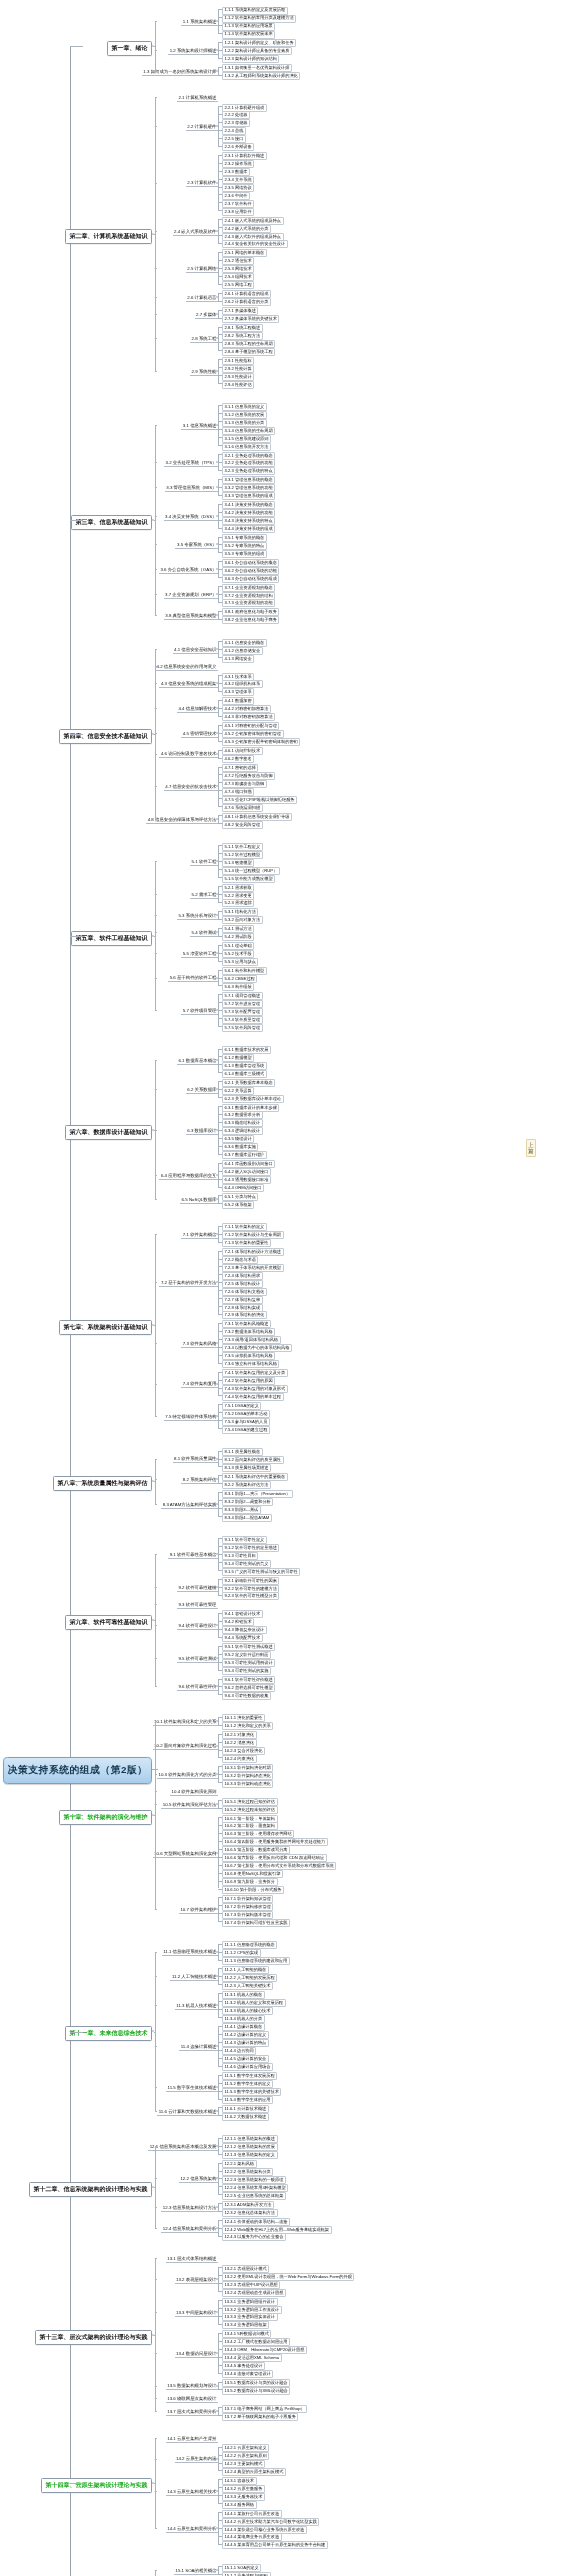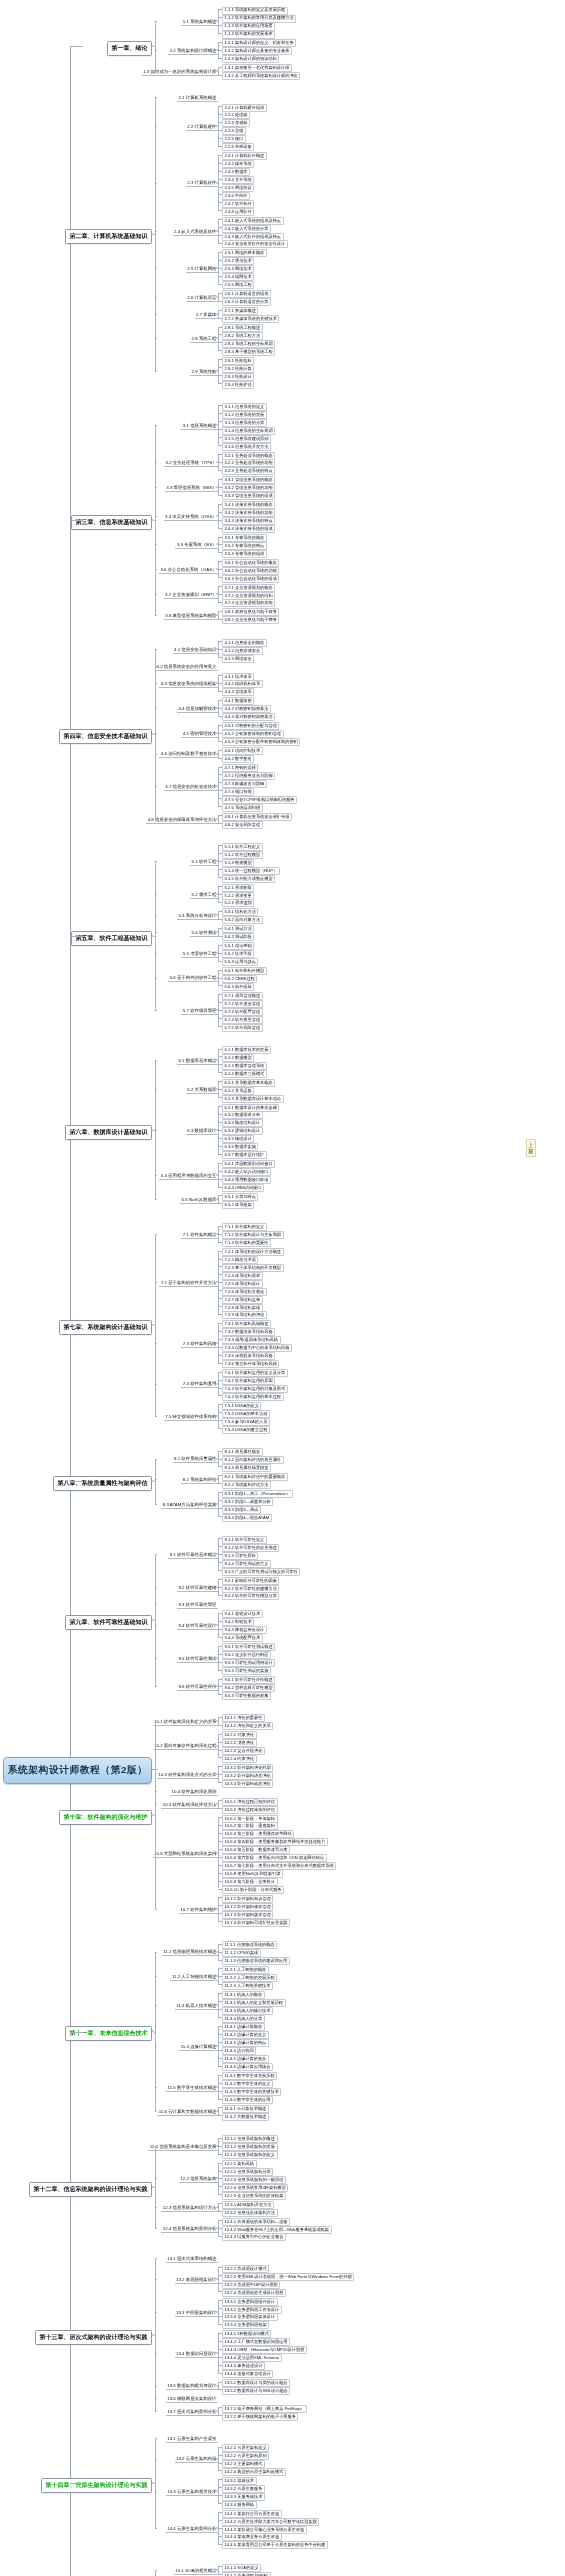--- a/index.html
+++ b/index.html
@@ -1133,21 +1133,21 @@
       <div class="sub" style="left: 222px; top: 2564px;">15.1.1 SOA的定义</div>
       <div class="sub" style="left: 222px; top: 2572px;">15.1.2 业务流程与BPEL</div>
       <div class="sec" style="top: 2567px; left: auto; right: 348px;">15.1 SOA的相关概念</div>
       <div class="vline" style="left: 218px; top: 2566px; height: 8px;"></div>
       <div class="hline" style="left: 218px; top: 2566px; width: 3.6px;"></div>
       <div class="hline" style="left: 218px; top: 2574px; width: 3.6px;"></div>
       <div class="hline" style="left: 218px; top: 2570px; width: 1px;"></div>
       <div class="dot" style="left: 216px; top: 2569px;"></div>
       <div class="vline" style="left: 155px; top: 2570px; height: 184px;"></div>
       <div class="hline" style="left: 155px; top: 2570px; width: 2.1px;"></div>
-      <div class="root-node" style="top: 1757px;">系统架构设计师教程（第2版）</div>
+      <div class="root-node" style="top: 1757px;">决策支持系统的组成（第2版）</div>
       <div class="hline" style="left: 70px; top: 46px; width: 13.4px;"></div>
       <div class="hline" style="left: 70px; top: 234px; width: 13.4px;"></div>
       <div class="hline" style="left: 70px; top: 520px; width: 13.4px;"></div>
       <div class="hline" style="left: 70px; top: 734px; width: 13.4px;"></div>
       <div class="hline" style="left: 70px; top: 936px; width: 13.4px;"></div>
       <div class="hline" style="left: 70px; top: 1130px; width: 13.4px;"></div>
       <div class="hline" style="left: 70px; top: 1325px; width: 13.4px;"></div>
       <div class="hline" style="left: 70px; top: 1481px; width: 13.4px;"></div>
       <div class="hline" style="left: 70px; top: 1620px; width: 13.4px;"></div>
       <div class="hline" style="left: 70px; top: 1815px; width: 13.4px;"></div>

